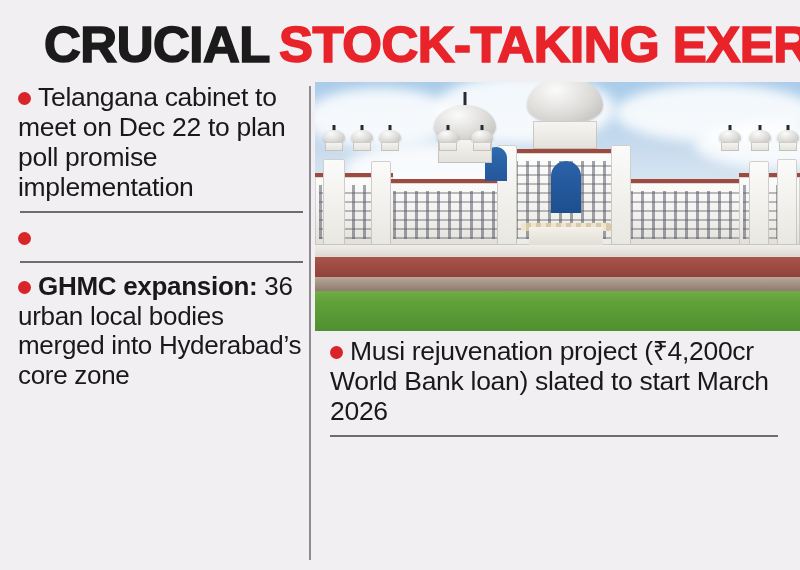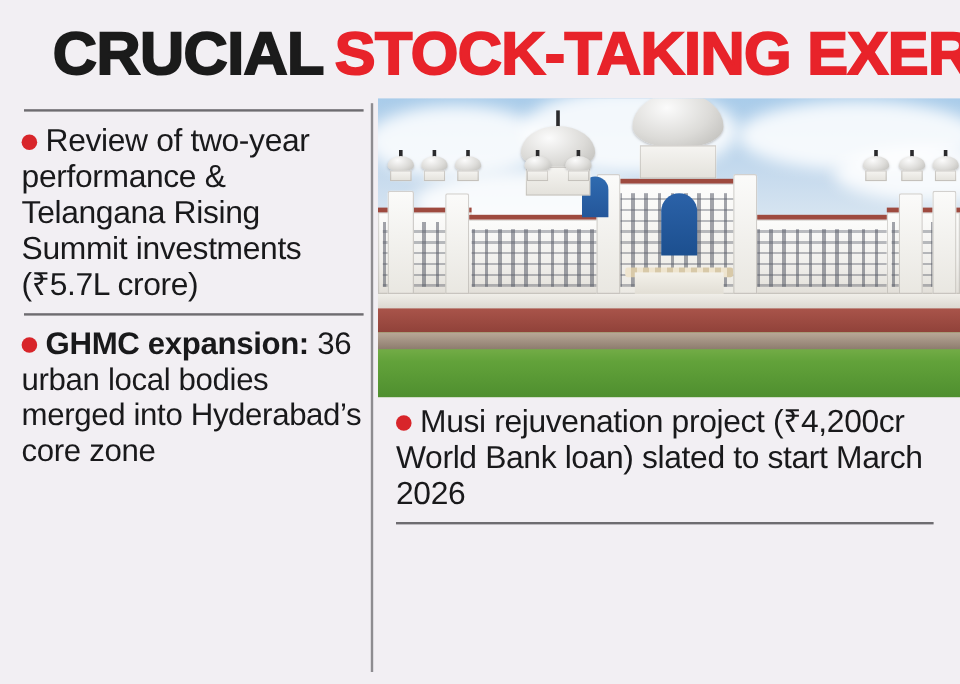--- a/index.html
+++ b/index.html
@@ -341,26 +341,31 @@
     <div class="red-wall"></div>
     <div class="fence"></div>
     <div class="lawn"></div>
     <div class="lawn-path"></div>
   </div>
 
   <div class="vdivider"></div>
 
   <div class="col-left">
 
-
-    <div class="hdivider left"></div>
-
     <div class="block">
       <p>
-        <span class="bullet"></span><span>Review of two-year performance &amp; Telangana Rising Summit investments (₹5.7L crore)</span>
+        <span class="bullet"></span><span>Telangana cabinet to meet on Dec 22 to plan poll promise implementation</span>
+      </p>
+    </div>
+
+    <div class="hdivider left"></div>
+
+    <div class="block">
+      <p>
+        <span class="bullet"></span>
       </p>
     </div>
 
     <div class="hdivider left"></div>
 
     <div class="block tight">
       <p>
         <span class="bullet"></span><span class="bold-lead">GHMC expansion:</span><span> 36 urban local bodies merged into Hyderabad’s core zone</span>
       </p>
     </div>

